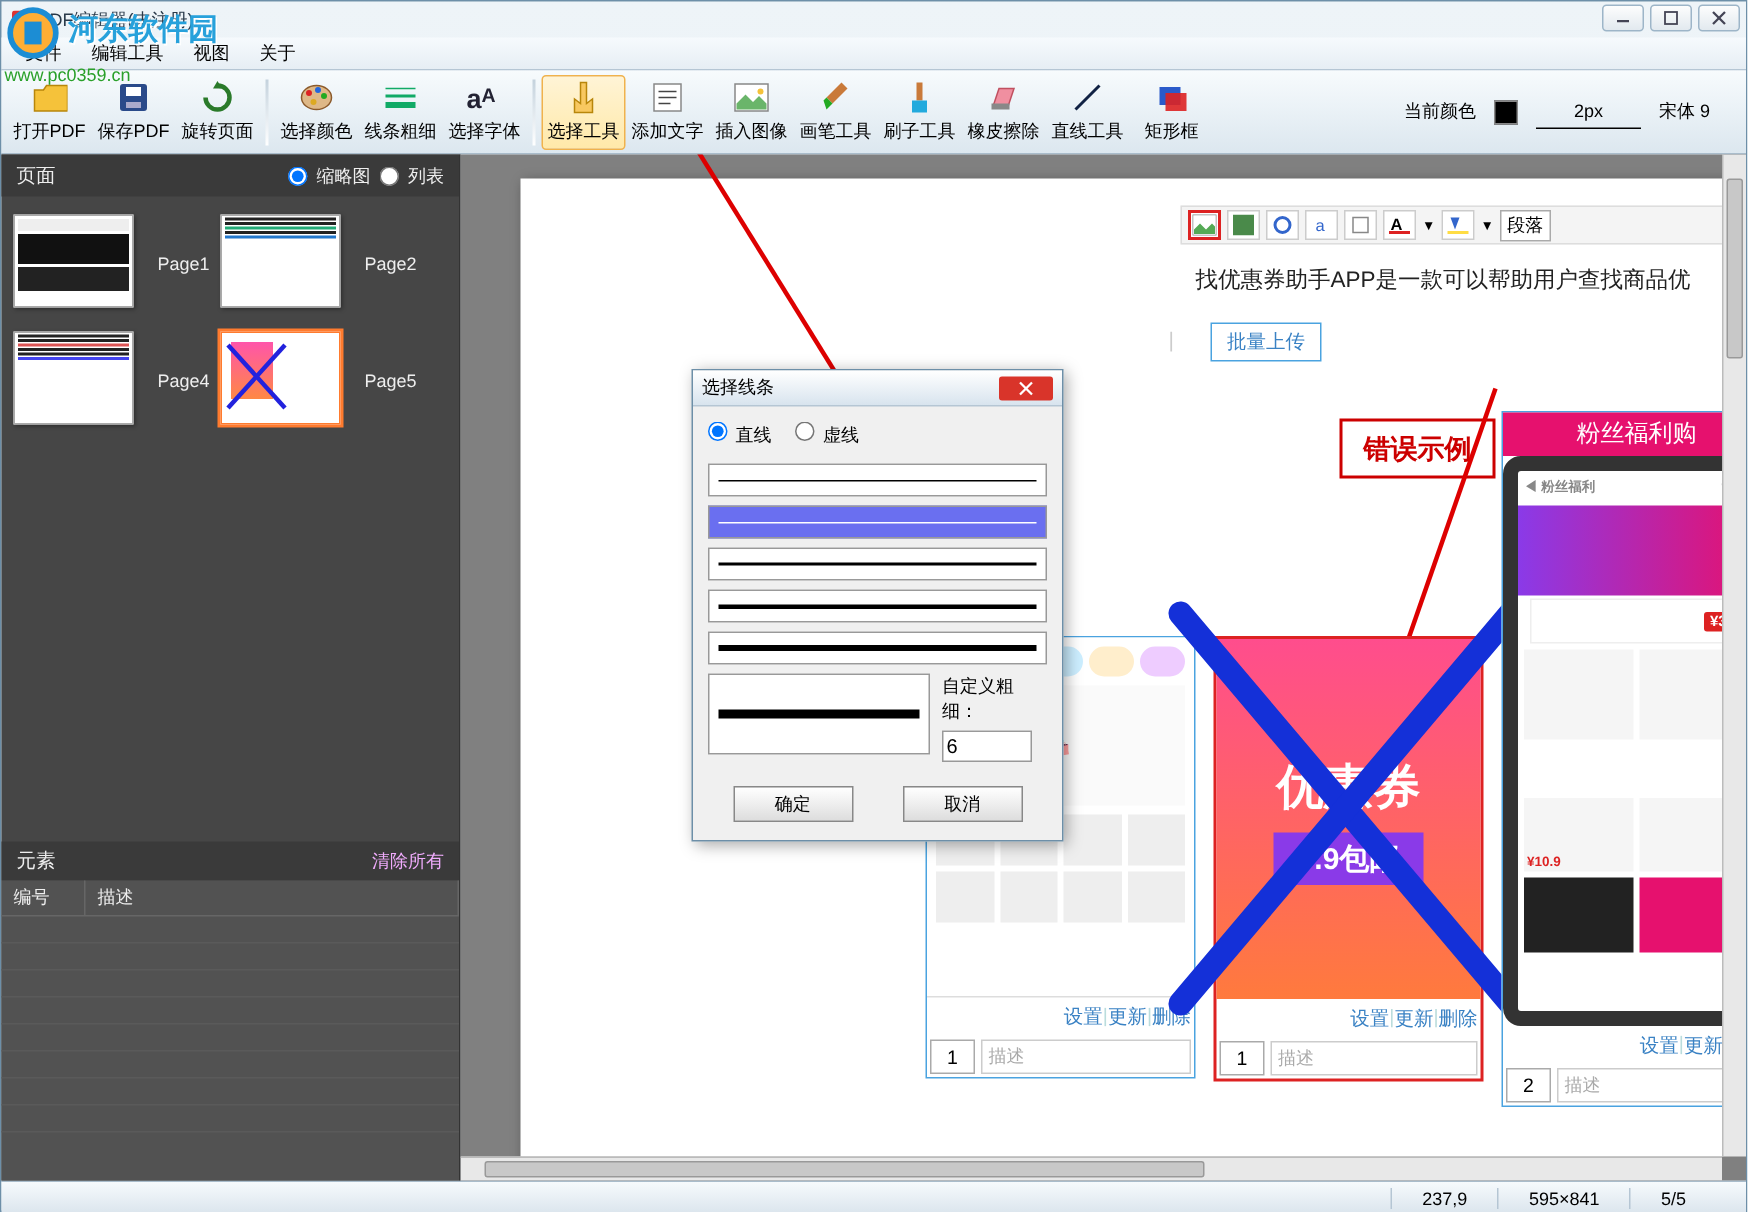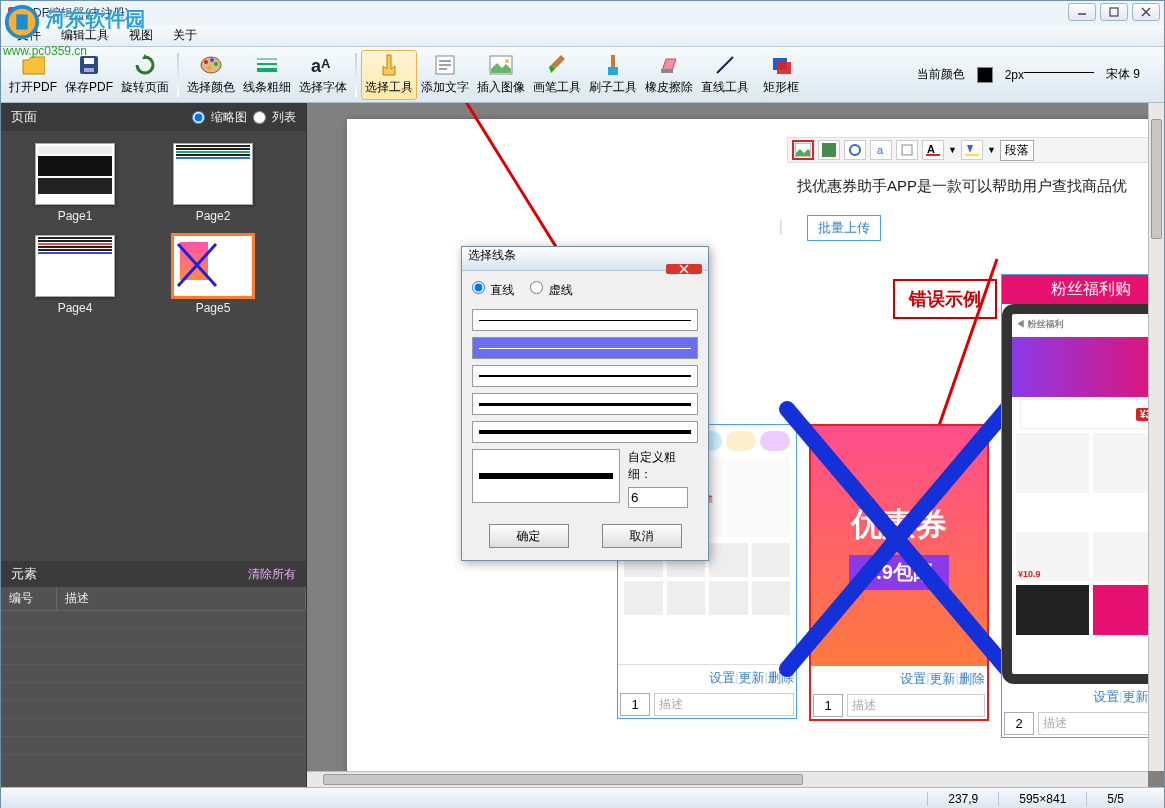--- a/index.html
+++ b/index.html
@@ -22,30 +22,30 @@
 
 
 .toolbar { height: 56px; background: linear-gradient(#f7fbfd,#dce7ef); border-bottom: 1px solid #a9bccb; display: flex; align-items: center; padding: 0 4px; }
 .tool-btn { display: flex; flex-direction: column; align-items: center; justify-content: center; width: 56px; height: 50px; border: 1px solid transparent; border-radius: 3px; font-size: 12px; cursor: default; }
 .tool-btn.sel { border:1px solid #f0b24c; background: linear-gradient(#fff4d6,#ffe9a9); }
 .tool-btn .ico { width: 24px; height: 24px; display: flex; align-items: center; justify-content: center; margin-bottom: 2px; }
 .tool-sep { width: 2px; height: 44px; background: linear-gradient(#c4d2dd,#fff); margin: 0 4px; }
 .tool-right { margin-left: auto; display: flex; align-items: center; gap: 12px; font-size: 12px; padding-right: 20px;}
 .color-swatch { width: 16px; height: 16px; background: #000; border: 1px solid #888; }
 .px-line { width: 70px; height: 1px; background: #000; position: relative; top: 4px;}
-.px-sample { display:flex; flex-direction: row; }
+.px-sample { display:flex; flex-direction: column; align-items:center;}
 
 
 .main-area { display: flex; height: calc(808px - 24px - 22px - 56px - 22px); }
 .sidebar { width: 306px; background: #464646; color: #eee; display: flex; flex-direction: column; border-right: 1px solid #333; }
 .side-header { height: 28px; background: #3a3a3a; display: flex; align-items: center; padding: 0 10px; font-size: 13px; }
 .side-header .spacer { flex: 1; }
 .side-header label { font-size: 12px; margin-left: 6px; display:flex; align-items:center; gap:4px;}
 .thumbs { flex: 1; overflow-y: auto; padding: 12px 8px; display: flex; flex-wrap: wrap; gap: 12px 6px; align-content: flex-start;}
-.thumb { width: 132px; display: flex; flex-direction: column; align-items: center; font-size: 12px; }
+.thumb { width: 132px; display: flex; flex-direction: row; align-items: center; font-size: 12px; gap: 16px; }
 .thumb-img { width: 80px; height: 62px; background: #fff; border: 1px solid #aaa; box-shadow: 1px 1px 3px rgba(0,0,0,0.4); margin-bottom: 4px; overflow: hidden; position: relative;}
 .thumb-img.sel { border:1px solid #ff7b2e; box-shadow: 0 0 0 2px #ff7b2e; }
 .thumb-img .tline { height:2px; background:#222; margin:1px 2px;}
 .elements-hdr { height: 26px; background: #3a3a3a; display: flex; align-items: center; padding: 0 10px; font-size: 13px; justify-content: space-between;}
 .elements-hdr .clear { font-size: 12px; color: #f0abfc; }
 .elements-tbl { background: #525252; flex-shrink: 0; height: 200px; }
 .elements-tbl .hdr-row { display: flex; border-bottom: 1px solid #666; font-size: 12px; }
 .elements-tbl .hdr-row .cell { padding: 3px 8px; border-right: 1px solid #666; }
 .elements-tbl .rows .row { height: 18px; border-bottom: 1px solid #5a5a5a; }
 
@@ -72,21 +72,21 @@
 .page .card .row-ops { display:flex; gap:0; font-size:13px; color:#3a82c4; padding: 4px 2px; justify-content: flex-end;}
 .page .card .row-ops span.sep { color:#bdd; }
 .page .card .row-num { display:flex; gap:4px; padding:2px;}
 .page .card .row-num input { width:30px; border:1px solid #aaa; text-align:center; font-size:13px;}
 .page .card .row-num .desc { flex:1; border:1px solid #ccc; color:#aaa; font-size:12px; padding:2px 4px;}
 .page .big-x { position:absolute; pointer-events:none;}
 .page .arrow-svg { position:absolute; pointer-events:none;}
 
 
 .dialog { position: absolute; left: 460px; top: 245px; width: 248px; background: #f0f0f0; border: 1px solid #6d8fa8; box-shadow: 2px 2px 10px rgba(0,0,0,0.35); z-index: 50; }
-.dialog .dlg-title { height: 24px; background: linear-gradient(#fff,#d8e4ee); border-bottom: 1px solid #b5c6d4; display: flex; padding: 0 6px; font-size: 12px; flex-direction: column; }
+.dialog .dlg-title { height: 24px; background: linear-gradient(#fff,#d8e4ee); border-bottom: 1px solid #b5c6d4; display: flex; align-items: center; padding: 0 6px; font-size: 12px; }
 .dialog .dlg-title .dlg-close { margin-left: auto; width: 36px; height: 16px; background: #d9342a; border-radius: 2px; color:#fff; display:flex; align-items:center; justify-content:center; font-size:11px;}
 .dialog .dlg-body { padding: 10px; font-size: 12px; }
 .dialog .radios { display:flex; gap: 16px; margin-bottom: 10px;}
 .dialog .line-opt { border:1px solid #999; background:#fff; height:22px; margin-bottom:6px; display:flex; align-items:center; padding: 0 6px;}
 .dialog .line-opt.sel { background:#6a6ff0;}
 .dialog .line-opt .ln { height:1px; width:100%; background:#000;}
 .dialog .custom-row { display:flex; gap:8px; margin-top:6px; align-items:flex-start;}
 .dialog .custom-row .preview { flex:1; border:1px solid #999; background:#fff; height:54px; display:flex; align-items:center; padding: 0 6px;}
 .dialog .custom-row .preview .ln { height:6px; background:#000; width:100%;}
 .dialog .custom-row .ctrl { width:70px; font-size:12px;}

